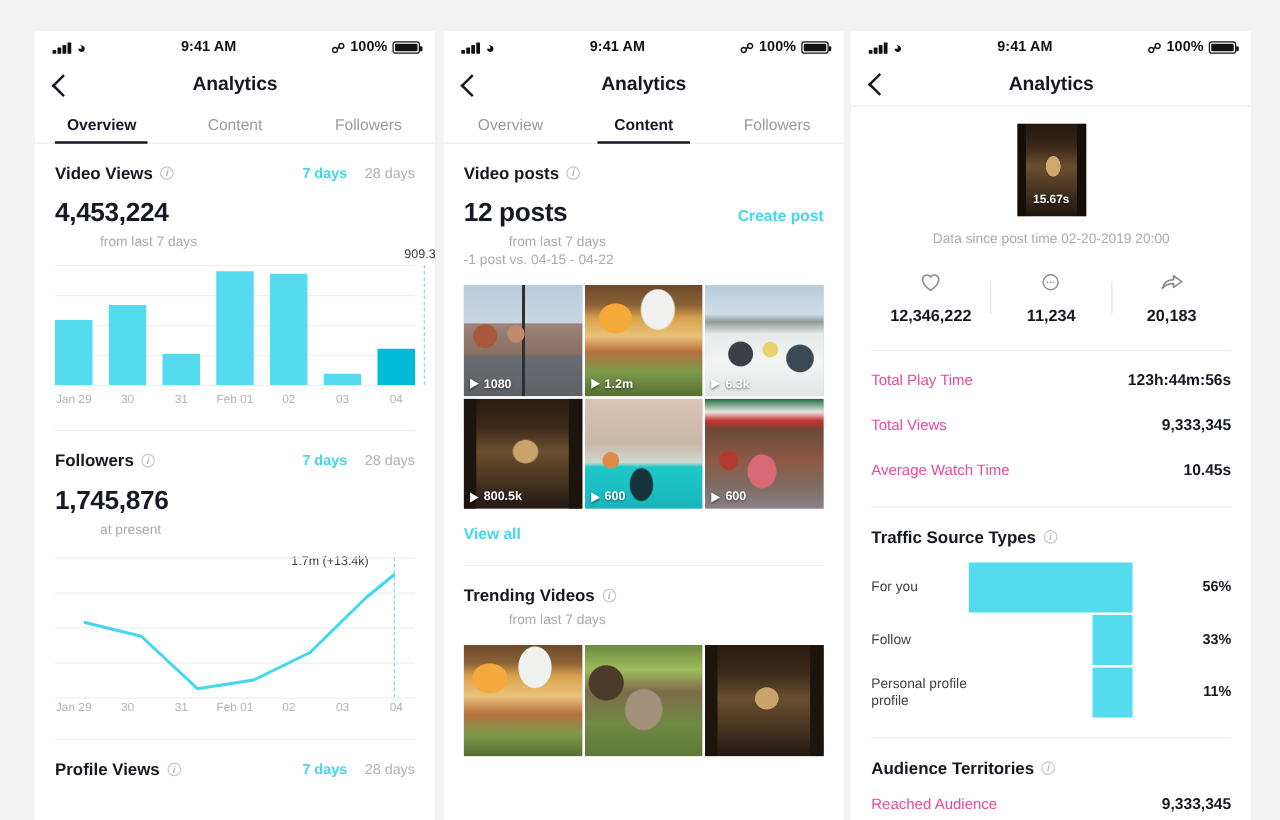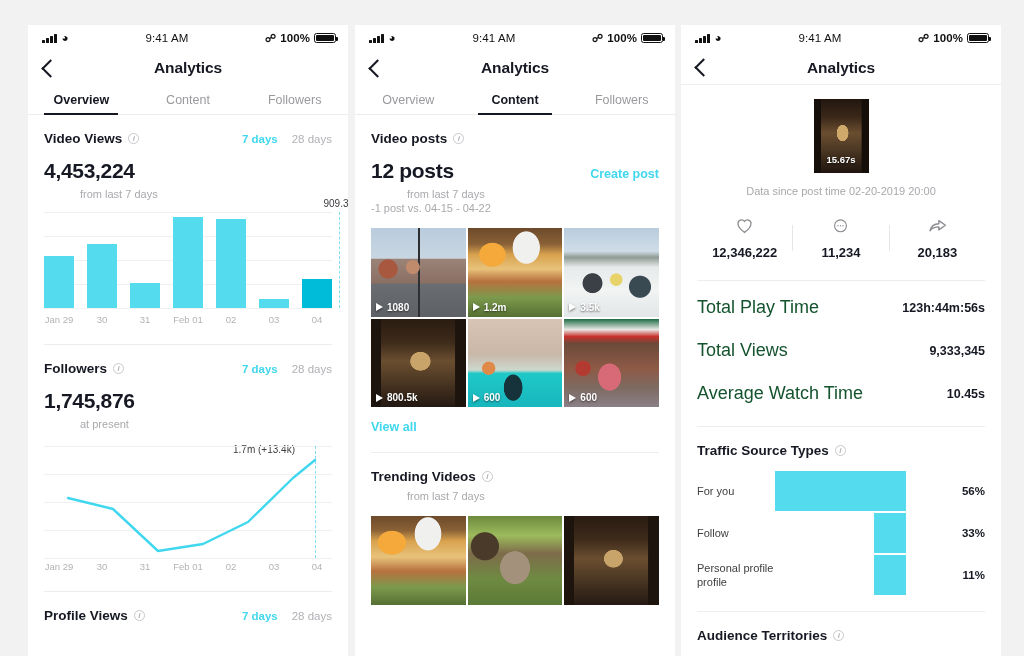--- a/index.html
+++ b/index.html
@@ -19,21 +19,21 @@
   #phone-middle  { left: 355px; }
   #phone-right   { left: 681px; }
 
   
   .statusbar {
     height: 26px; display: flex; align-items: center;
     padding: 0 12px 0 14px; font-size: 11.5px; color: #111; font-weight: 600;
     letter-spacing: .1px;
   }
   .sb-left { display: flex; align-items: center; gap: 5px; }
-  .sb-center { flex: 1; text-align: center; font-weight: 400; font-size: 11.5px; }
+  .sb-center { flex: 1; text-align: center; font-weight: 700; font-size: 11.5px; }
   .sb-right { display: flex; align-items: center; gap: 4px; }
   .bars { display: flex; align-items: flex-end; gap: 1.5px; height: 9px; }
   .bars i { display: block; width: 2.5px; background: #111; border-radius: .5px; }
   .bars i:nth-child(1){height:3px}.bars i:nth-child(2){height:5px}
   .bars i:nth-child(3){height:7px}.bars i:nth-child(4){height:9px}
   .wifi { font-size: 12px; line-height: 1; }
   .bt { font-size: 11px; }
   .batt {
     width: 22px; height: 10px; border: 1.2px solid #111; border-radius: 2.5px;
     position: relative; padding: 1px;
@@ -152,21 +152,21 @@
   .stat-row3 { display: flex; align-items: center; margin-top: 18px; padding: 0 16px; }
   .stat3 { flex: 1; text-align: center; }
   .stat3 .ico { height: 22px; display: flex; align-items: center; justify-content: center; color: #8b8b90; }
   .stat3 .val { font-size: 13px; font-weight: 700; color: #161823; margin-top: 8px; }
   .vsep { width: 1px; height: 26px; background: #e6e6e6; }
 
   .kv {
     display: flex; align-items: center; justify-content: space-between;
     padding: 13px 16px 0 16px;
   }
-  .kv .k { font-size: 18px; color: #14532d; }
+  .kv .k { font-size: 12px; color: #ec4899; }
   .kv .v { font-size: 12.5px; color: #161823; font-weight: 700; }
 
   .traffic-row {
     display: flex; align-items: center; padding: 0 16px; margin-top: 11px;
   }
   .traffic-label { width: 78px; font-size: 11px; color: #404040; line-height: 14px; }
   .traffic-track { flex: 1; position: relative; height: 40px; }
   .traffic-bar { position: absolute; left: 0; top: 0; height: 100%; background: #54DCEE; }
   .traffic-pct { width: 30px; text-align: right; font-size: 11.5px; color: #161823; font-weight: 700; }
 </style>
@@ -382,21 +382,21 @@
           </div>
           <div class="vcell">
             <div class="art" style="background:
               linear-gradient(180deg,#b9ccdc 0%,#cfdde8 26%,#8f9b94 33%,#e7eaea 44%,#f2f4f4 70%,#e2e6e6 100%);"></div>
             <div class="art" style="background:
               radial-gradient(circle at 30% 62%, #3b3f46 0 11%, transparent 12%),
               radial-gradient(circle at 55% 58%, #e8d36a 0 8%, transparent 9%),
               radial-gradient(circle at 80% 66%, #3a4a52 0 11%, transparent 12%);"></div>
             <div class="vcount">
               <span class="play-tri"></span>
-              <span>3.5k</span>
+              <span>6.3k</span>
             </div>
           </div>
           <div class="vcell">
             <div class="art" style="background:
               linear-gradient(180deg,#2a1c12 0%,#3d2a1a 26%,#6a4e30 48%,#4a3622 72%,#241913 100%);"></div>
             <div class="art" style="background:
               radial-gradient(ellipse at 52% 48%, #c9a46a 0 14%, transparent 15%),
               linear-gradient(90deg, #1d140d 0 10%, transparent 11%, transparent 88%, #1d140d 89%);"></div>
             <div class="vcount">
               <span class="play-tri"></span>

